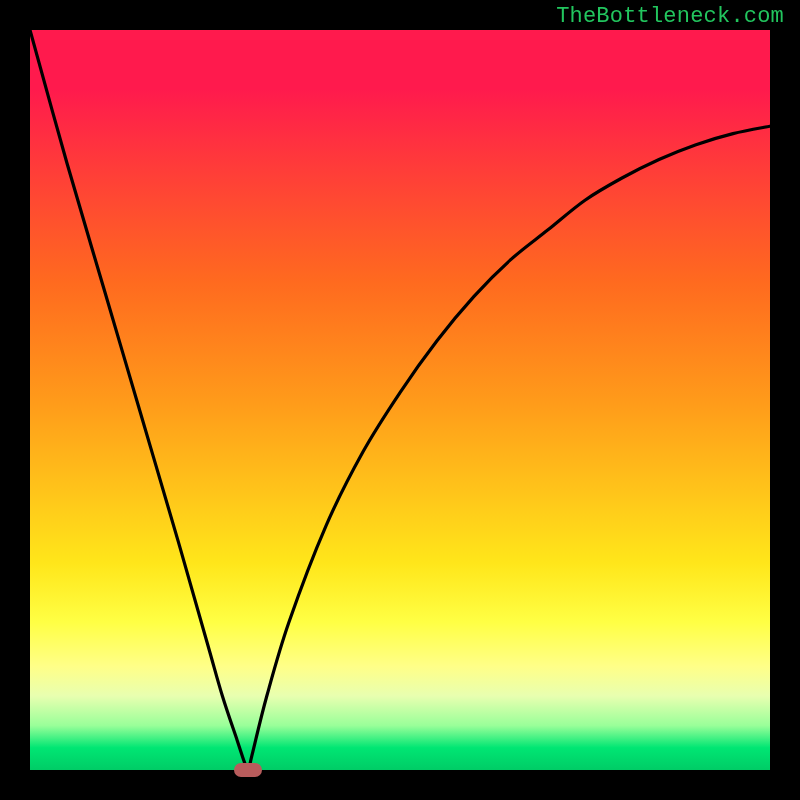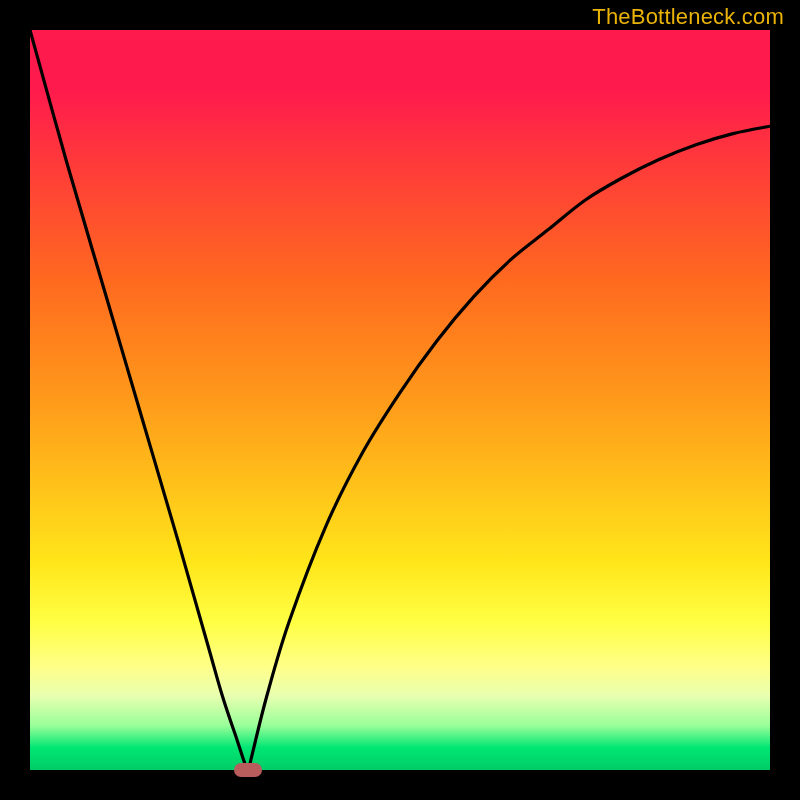--- a/index.html
+++ b/index.html
@@ -37,25 +37,26 @@
       #e8ffb0 90%,
       #99ff99 94%,
       #00e673 97%,
       #00cc66 100%
     );
   }
   .watermark {
     position: absolute;
     top: 4px;
     right: 16px;
-    color: #eab308;
+    color: #22c55e;
     font-size: 22px;
     font-weight: 500;
     letter-spacing: 0.2px;
     user-select: none;
+    font-family: Liberation Mono, monospace;
   }
   svg.curve {
     position: absolute;
     left: 0;
     top: 0;
     width: 740px;
     height: 740px;
   }
   .marker {
     position: absolute;

